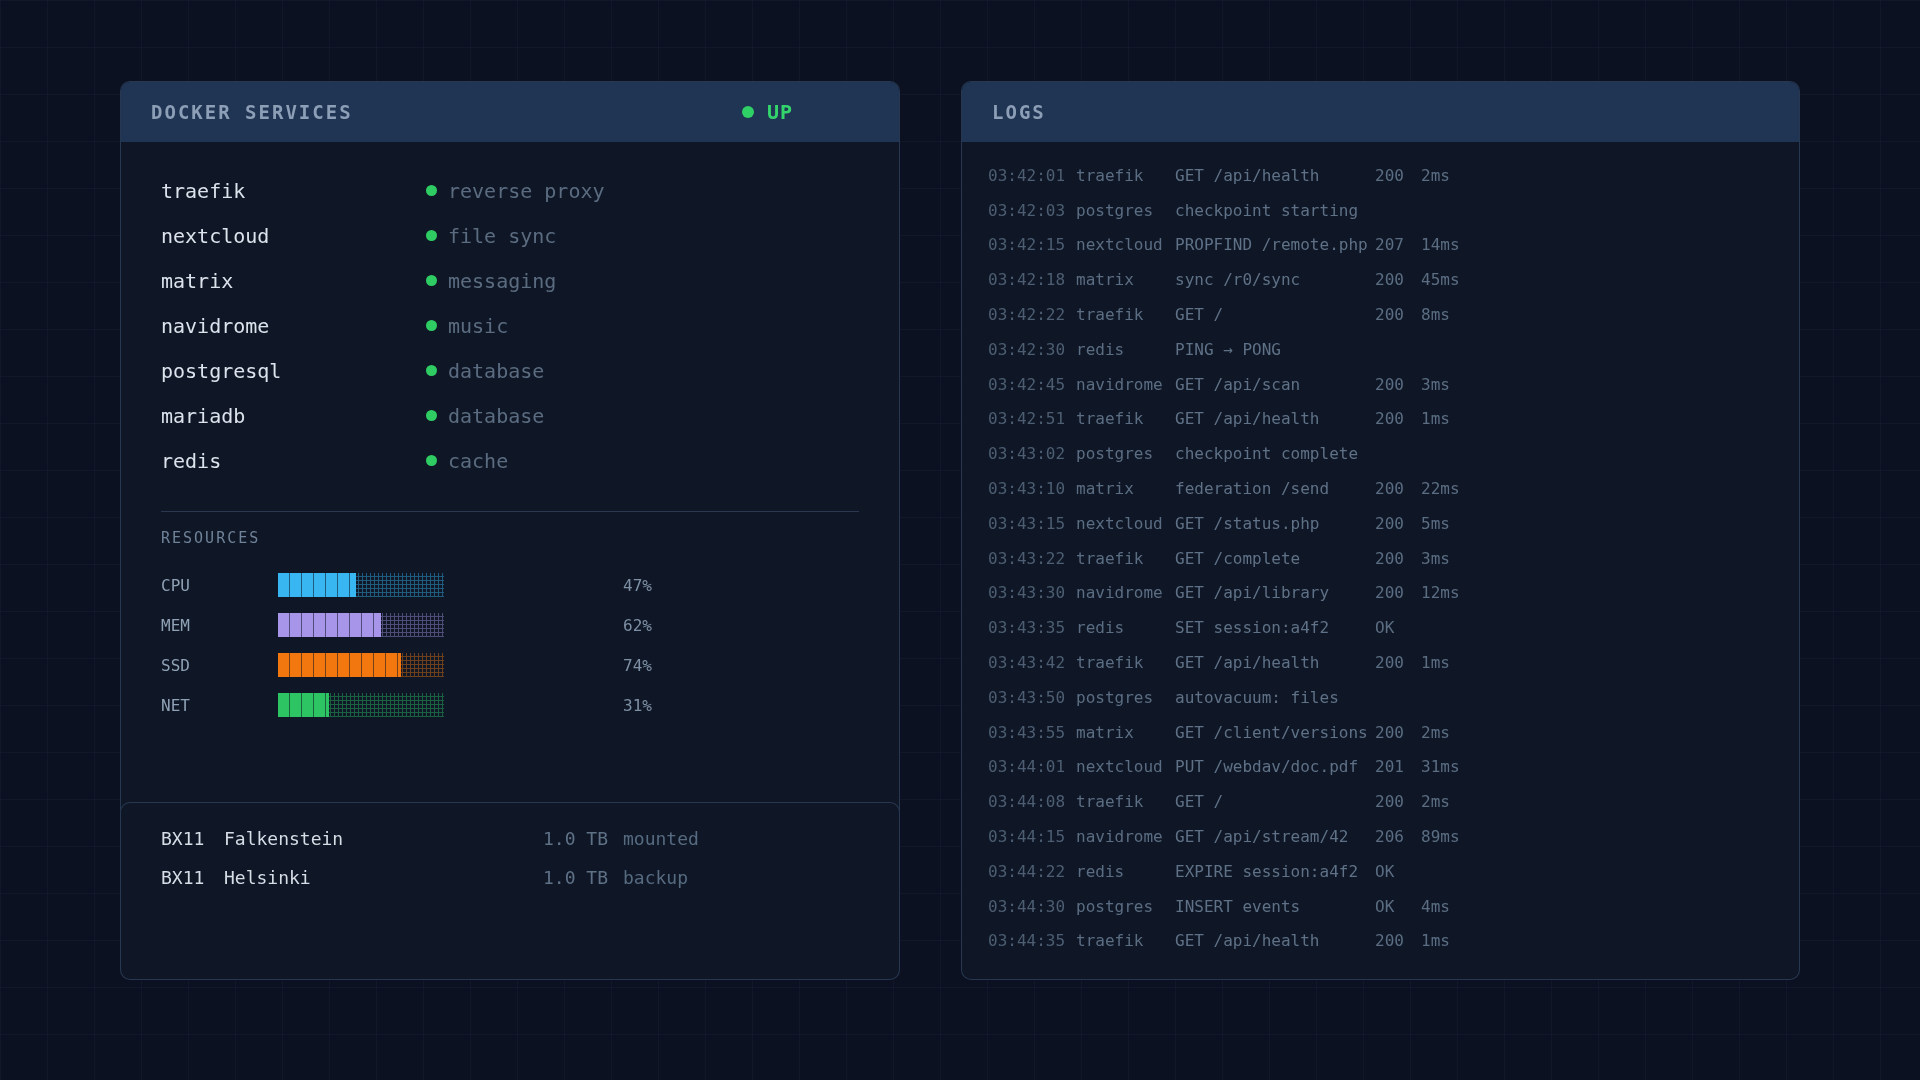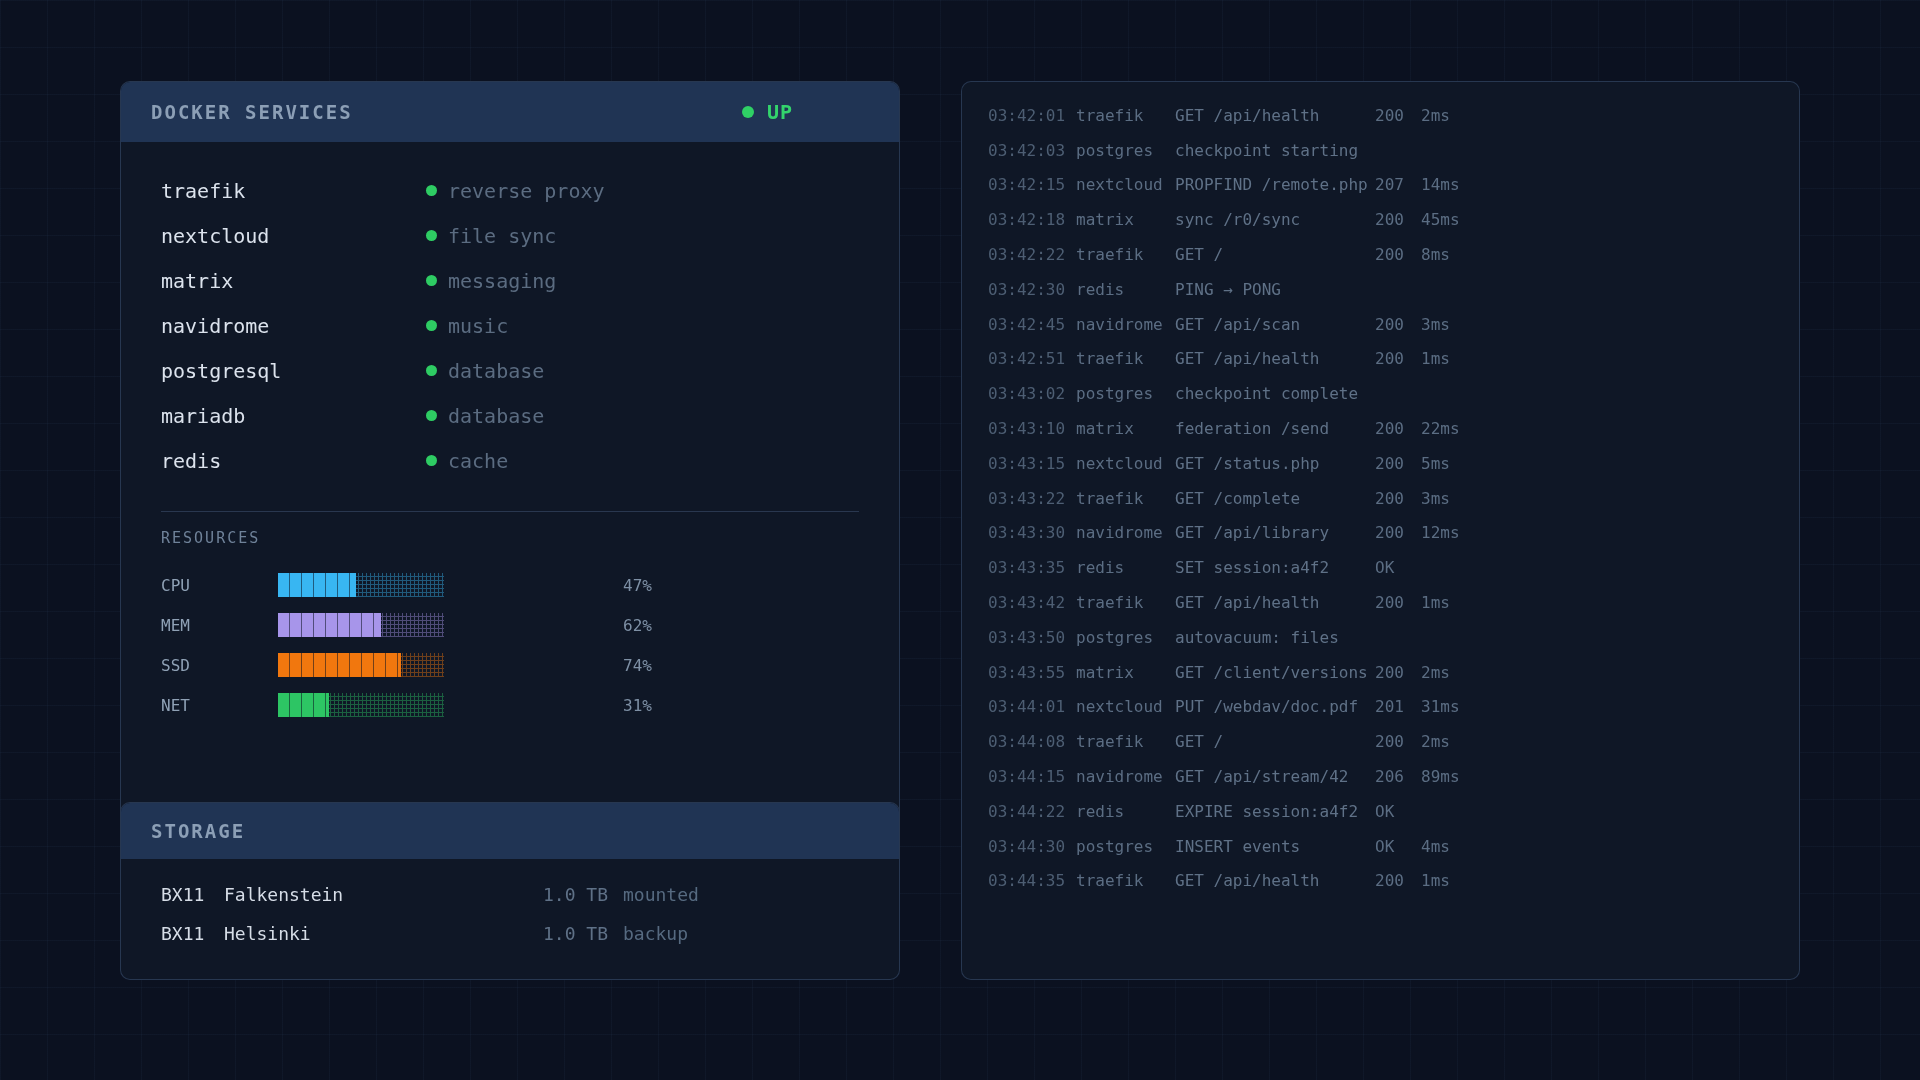--- a/index.html
+++ b/index.html
@@ -192,41 +192,41 @@
             <span class="res-hatch"></span>
             <span class="res-fill" style="width: 31%;"></span>
           </span>
           <span class="res-pct">31%</span>
         </div>
       </div>
   </div>
 </section>
 
 <section class="card storage-card">
-  <header class="card-header">
-    <span class="card-title">STORAGE</span>
-  </header>
   <div class="storage-body">
 
   <div class="drive-row">
         <span class="drive-tag">BX11</span>
         <span class="drive-name">Falkenstein</span>
         <span class="drive-size">1.0 TB</span>
         <span class="drive-status">mounted</span>
       </div>
       <div class="drive-row">
         <span class="drive-tag">BX11</span>
         <span class="drive-name">Helsinki</span>
         <span class="drive-size">1.0 TB</span>
         <span class="drive-status">backup</span>
       </div>
     </div>
 </section>
 
 <section class="card logs-card">
+  <header class="card-header">
+    <span class="card-title">LOGS</span>
+  </header>
   <div class="logs-body">
 
   <div class="log-row">
         <span class="log-time">03:42:01</span>
         <span class="log-service">traefik</span>
         <span class="log-message">GET /api/health</span>
         <span class="log-status">200</span>
         <span class="log-latency">2ms</span>
       </div>
       <div class="log-row">

